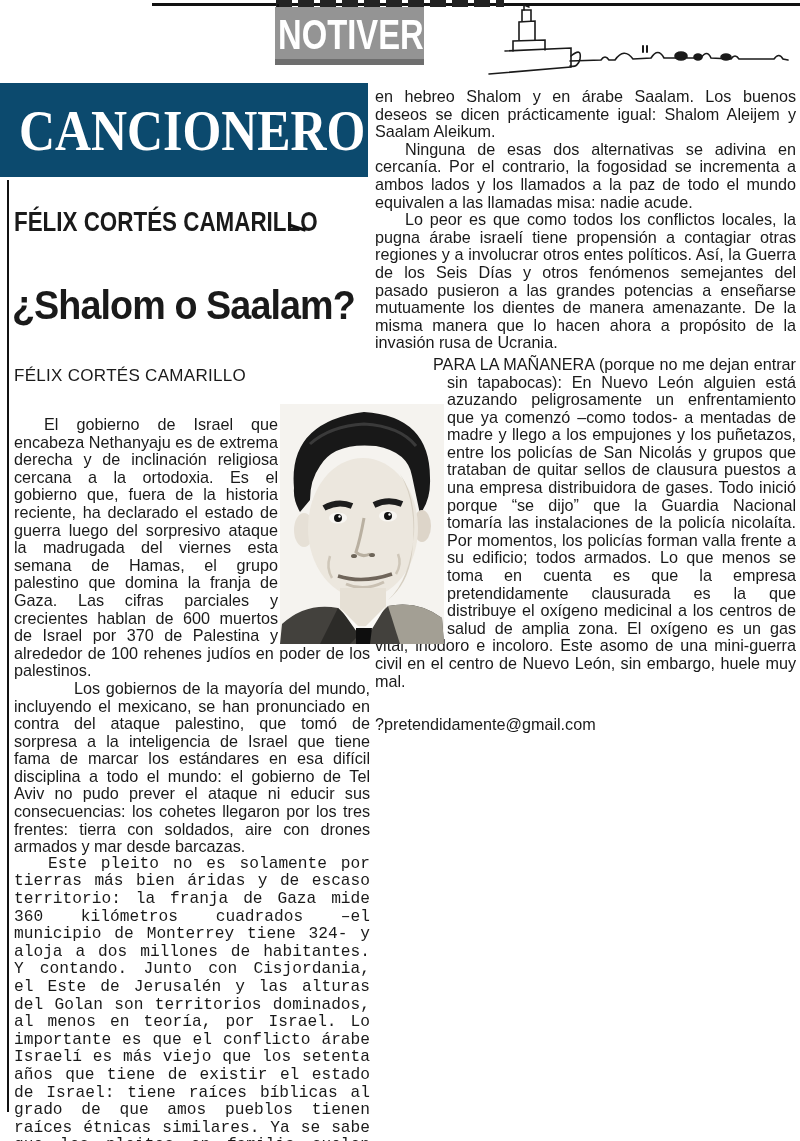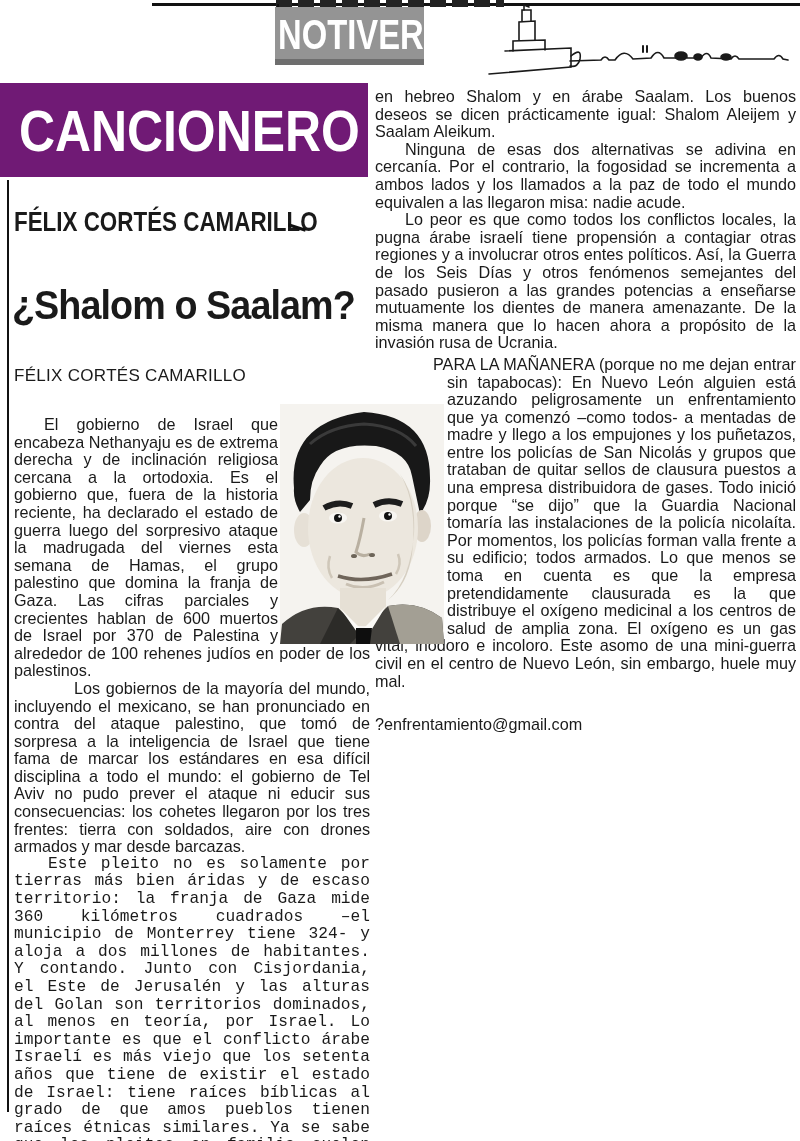--- a/index.html
+++ b/index.html
@@ -20,22 +20,22 @@
     display:flex;align-items:flex-end;overflow:hidden;
   }
   .masthead span{
     color:#fff;font-weight:bold;font-size:42px;letter-spacing:0;
     display:inline-block;transform:scaleX(0.78);transform-origin:left center;
     padding-left:4px;white-space:nowrap;
   }
   .skyline{position:absolute;left:483px;top:4px;width:312px;height:76px;}
   
   .banner{
-    position:absolute;left:0;top:83px;width:368px;height:94px;background:#701a75;
-    display:flex;align-items:center;overflow:hidden;
+    position:absolute;left:0;top:83px;width:368px;height:94px;background:#0c4a6e;
+    display:flex;align-items:center;overflow:hidden;font-family:Liberation Serif, serif;
   }
   .banner span{
     color:#fff;font-weight:bold;font-size:58px;white-space:nowrap;
     display:inline-block;transform:scaleX(0.86);transform-origin:left center;
     padding-left:22px;letter-spacing:0;
   }
   .left-rule{position:absolute;left:7px;top:180px;width:2px;height:932px;background:#111;}
   
   .author-bold{
     position:absolute;left:14px;top:206px;white-space:nowrap;
@@ -108,25 +108,25 @@
 
   <div class="col left-body">
     <div class="float-r"></div>
     <p class="ind30">El gobierno de Israel que encabeza Nethanyaju es de extrema derecha y de inclinación religiosa cercana a la ortodoxia. Es el gobierno que, fuera de la historia reciente, ha declarado el estado de guerra luego del sorpresivo ataque la madrugada del viernes esta semana de Hamas, el grupo palestino que domina la franja de Gaza. Las cifras parciales y crecientes hablan de 600 muertos de Israel por 370 de Palestina y alrededor de 100 rehenes judíos en poder de los palestinos.</p>
     <p class="ind60">Los gobiernos de la mayoría del mundo, incluyendo el mexicano, se han pronunciado en contra del ataque palestino, que tomó de sorpresa a la inteligencia de Israel que tiene fama de marcar los estándares en esa difícil disciplina a todo el mundo: el gobierno de Tel Aviv no pudo prever el ataque ni educir sus consecuencias: los cohetes llegaron por los tres frentes: tierra con soldados, aire con drones armados y mar desde barcazas.</p>
     <p class="ind34">Este pleito no es solamente por tierras más bien áridas y de escaso territorio: la franja de Gaza mide 360 kilómetros cuadrados –el municipio de Monterrey tiene 324- y aloja a dos millones de habitantes. Y contando. Junto con Cisjordania, el Este de Jerusalén y las alturas del Golan son territorios dominados, al menos en teoría, por Israel. Lo importante es que el conflicto árabe Israelí es más viejo que los setenta años que tiene de existir el estado de Israel: tiene raíces bíblicas al grado de que amos pueblos tienen raíces étnicas similares. Ya se sabe que los pleitos en familia suelen ser cruentos y prolongados. Cabría anotar que la palabra paz se dice</p>
   </div>
 
   <div class="col right-body">
     <p>en hebreo Shalom y en árabe Saalam. Los buenos deseos se dicen prácticamente igual: Shalom Aleijem y Saalam Aleikum.</p>
-    <p class="ind30">Ninguna de esas dos alternativas se adivina en cercanía. Por el contrario, la fogosidad se incrementa a ambos lados y los llamados a la paz de todo el mundo equivalen a las llegaron misa: nadie acude.</p>
+    <p class="ind30">Ninguna de esas dos alternativas se adivina en cercanía. Por el contrario, la fogosidad se incrementa a ambos lados y los llamados a la paz de todo el mundo equivalen a las llamadas misa: nadie acude.</p>
     <p class="ind30">Lo peor es que como todos los conflictos locales, la pugna árabe israelí tiene propensión a contagiar otras regiones y a involucrar otros entes políticos. Así, la Guerra de los Seis Días y otros fenómenos semejantes del pasado pusieron a las grandes potencias a enseñarse mutuamente los dientes de manera amenazante. De la misma manera que lo hacen ahora a propósito de la invasión rusa de Ucrania.</p>
     <div class="float-l"></div>
     <p class="hang">PARA LA MAÑANERA (porque no me dejan entrar sin tapabocas): En Nuevo León alguien está azuzando peligrosamente un enfrentamiento que ya comenzó –como todos- a mentadas de madre y llego a los empujones y los puñetazos, entre los policías de San Nicolás y grupos que trataban de quitar sellos de clausura puestos a una empresa distribuidora de gases. Todo inició porque “se dijo” que la Guardia Nacional tomaría las instalaciones de la policía nicolaíta. Por momentos, los policías forman valla frente a su edificio; todos armados. Lo que menos se toma en cuenta es que la empresa pretendidamente clausurada es la que distribuye el oxígeno medicinal a los centros de salud de amplia zona. El oxígeno es un gas vital, inodoro e incoloro. Este asomo de una mini-guerra civil en el centro de Nuevo León, sin embargo, huele muy mal.</p>
-    <p class="email">?enfrentamiento@gmail.com</p>
+    <p class="email">?pretendidamente@gmail.com</p>
   </div>
 
   <div class="photo">
     <svg viewBox="0 0 164 240" width="164" height="240">
       <rect x="0" y="0" width="164" height="240" fill="#f5f3ef"></rect>
 
       <path d="M14,84 Q8,18 84,8 Q150,12 150,74 Q151,96 140,110 L132,72 Q128,48 96,42 Q54,38 40,62 Q30,76 30,96 L20,108 Q13,96 14,84 Z" fill="#181818"></path>
       <path d="M30,40 Q50,22 84,20 Q120,22 136,42" stroke="#3a3a3a" stroke-width="3" fill="none"></path>
 
       <ellipse cx="24" cy="126" rx="10" ry="17" fill="#e6e0d6"></ellipse>

